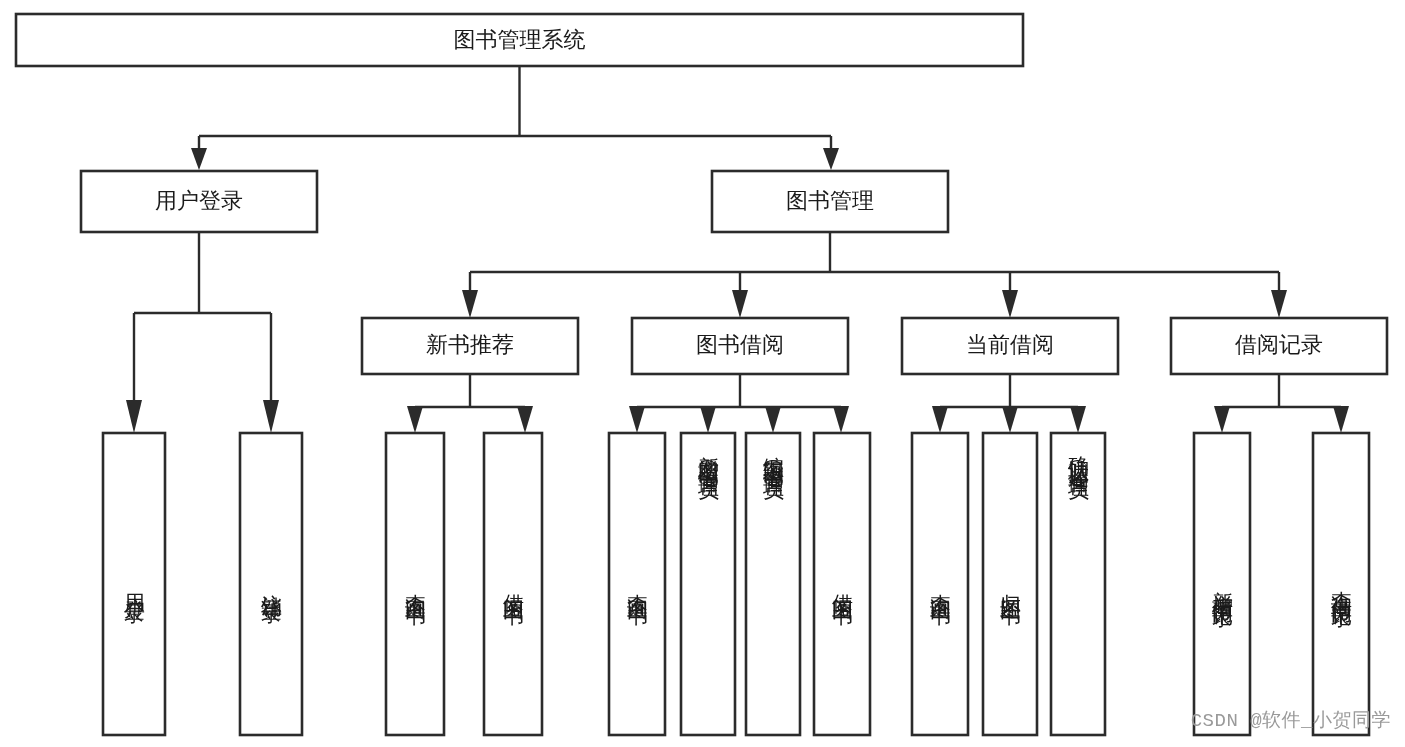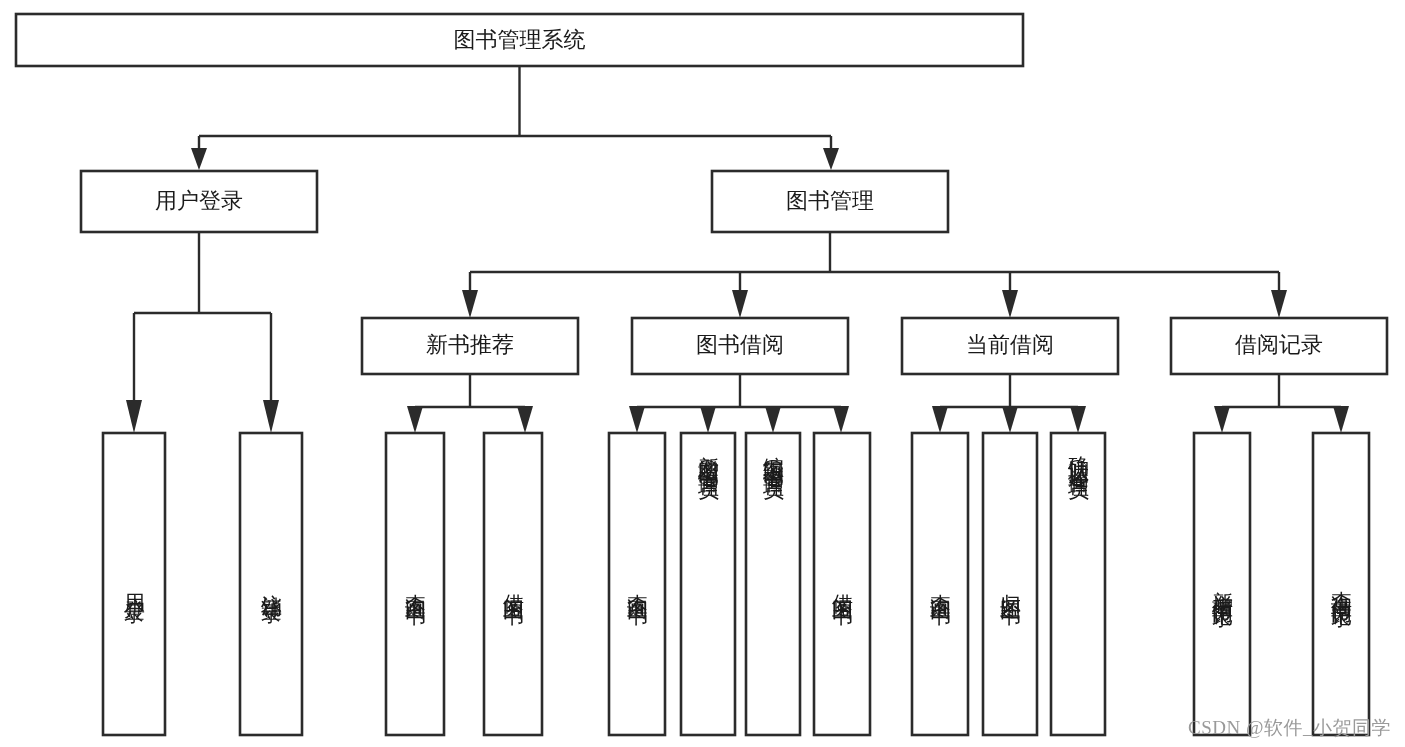--- a/index.html
+++ b/index.html
@@ -61,22 +61,22 @@
     font-size: 21px;
     line-height: 1.0;
     letter-spacing: 3.5px;
     color: #1a1a1a;
     white-space: nowrap;
     text-align: center;
   }
   #watermark {
     position: absolute;
     right: 14px;
-    bottom: 6px;
-    font-family: Liberation Serif, serif;
+    bottom: 14px;
+    font-family: Liberation Mono, monospace;
     font-size: 19px;
     color: #9a9a9a;
     letter-spacing: 0.5px;
     white-space: nowrap;
     pointer-events: none;
   }
 </style>
 </head>
 <body>
 

